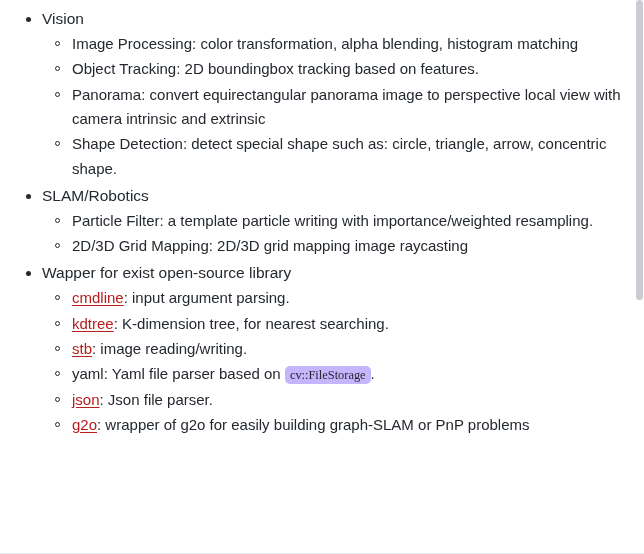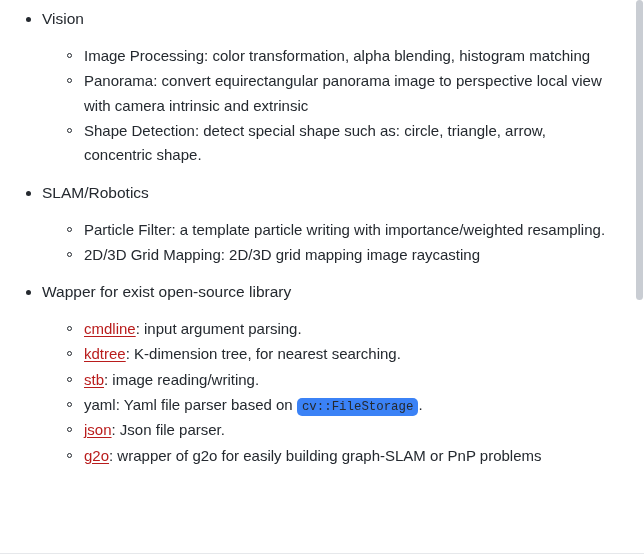--- a/index.html
+++ b/index.html
@@ -41,21 +41,21 @@
     position: absolute;
     left: 12px;
     top: 11px;
     width: 5px;
     height: 5px;
     border-radius: 50%;
     background: #24292f;
   }
   ul.level2 {
     list-style: none;
-    margin: 12px;
+    margin: 0;
     padding: 0;
   }
   ul.level2 > li {
     position: relative;
     padding-left: 30px;
     margin: 0 0 1px 0;
     font-size: 15px;
     line-height: 1.62;
   }
   ul.level2 > li::before {
@@ -70,23 +70,23 @@
     box-sizing: border-box;
     background: transparent;
   }
   .link {
     color: #b91c1c;
     text-decoration: underline;
     text-underline-offset: 2px;
     cursor: pointer;
   }
   code.inline {
-    font-family: Liberation Mono, monospace;
+    font-family: Liberation Serif, serif;
     font-size: 12.4px;
-    background: #3b82f6;
+    background: #c4b5fd;
     border-radius: 5px;
     padding: 2px 5px;
     color: #24292f;
     white-space: nowrap;
   }
   .scrollbar {
     position: absolute;
     top: 0;
     right: 0;
     width: 9px;
@@ -114,20 +114,21 @@
 </head>
 <body>
 
 <div class="page">
   <ul class="level1">
 
     <li>
       <span class="l1text">Vision</span>
       <ul class="level2">
         <li><span>Image Processing: color transformation, alpha blending, histogram matching</span></li>
+        <li><span>Object Tracking: 2D boundingbox tracking based on features.</span></li>
         <li><span>Panorama: convert equirectangular panorama image to perspective local view with camera intrinsic and extrinsic</span></li>
         <li><span>Shape Detection: detect special shape such as: circle, triangle, arrow, concentric shape.</span></li>
       </ul>
     </li>
 
     <li>
       <span class="l1text">SLAM/Robotics</span>
       <ul class="level2">
         <li><span>Particle Filter: a template particle writing with importance/weighted resampling.</span></li>
         <li><span>2D/3D Grid Mapping: 2D/3D grid mapping image raycasting</span></li>

